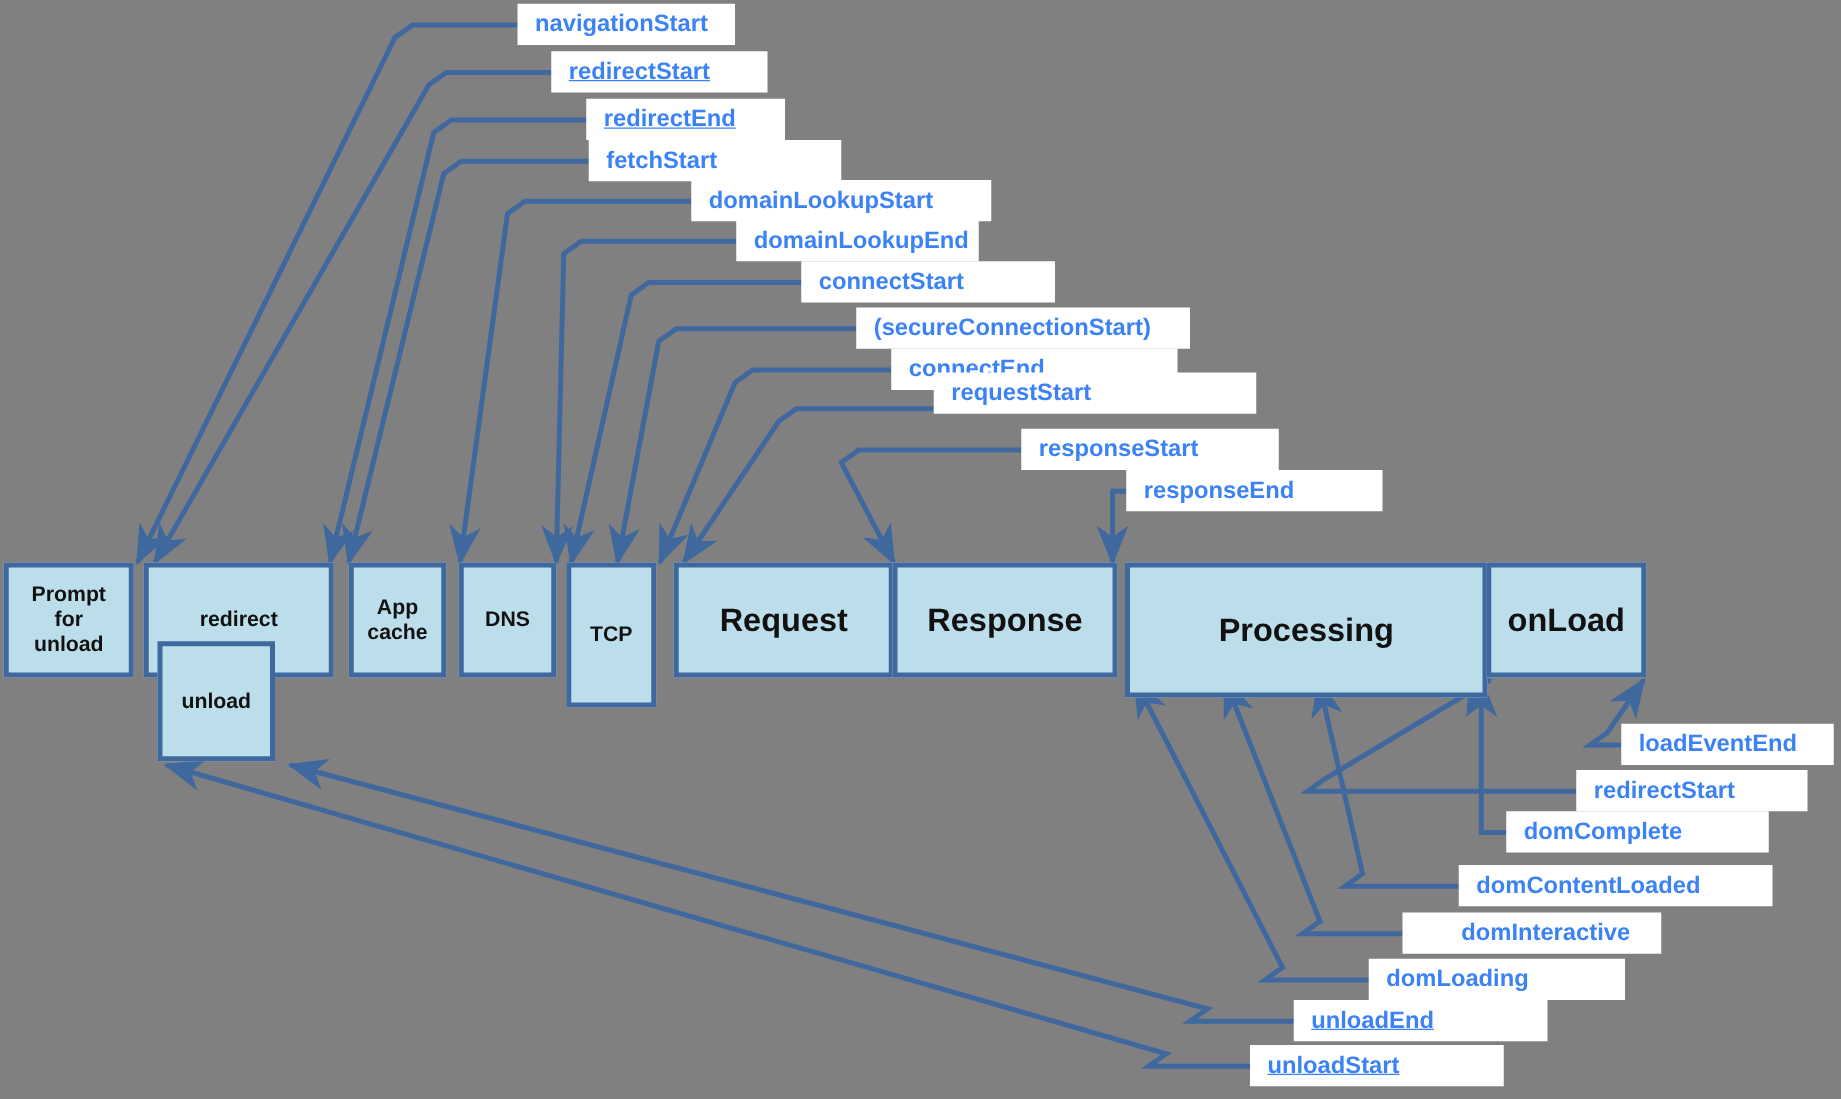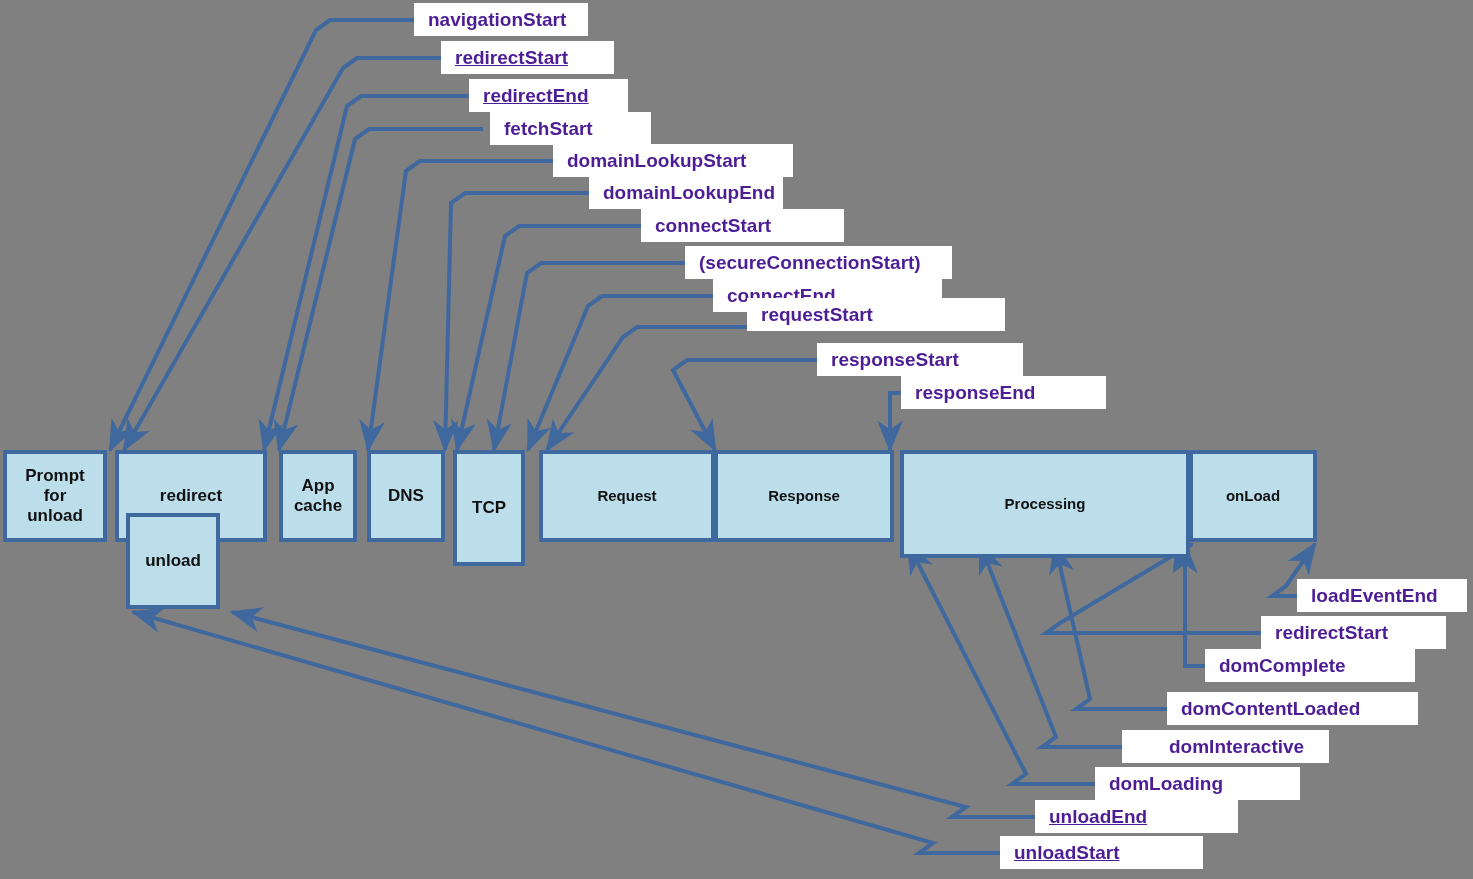--- a/index.html
+++ b/index.html
@@ -3,23 +3,23 @@
 <meta charset="utf-8">
 <style>
   html,body{margin:0;padding:0;background:#808080;}
   #stage{position:relative;width:1473px;height:879px;background:#808080;overflow:hidden;
          font-family:"Liberation Sans",sans-serif;}
   #wires{position:absolute;left:0;top:0;width:1473px;height:879px;}
   .phase{position:absolute;background:#bcdeea;border:4px solid #3f689e;box-sizing:border-box;
          display:flex;align-items:center;justify-content:center;text-align:center;
          font-weight:bold;color:#111;line-height:1.18;}
   .phase.small{font-size:17px;}
-  .phase.big{font-size:15px;}
+  .phase.big{font-size:26px;}
   .evt{position:absolute;background:#ffffff;display:flex;align-items:center;
-       box-sizing:border-box;padding-left:14px;font-weight:bold;color:#4c1d95;
+       box-sizing:border-box;padding-left:14px;font-weight:bold;color:#3b82f6;
        font-size:19px;white-space:nowrap;}
   .evt.u span{text-decoration:underline;}
 </style>
 </head>
 <body>
 
 <div id="stage">
   <svg id="wires" viewBox="0 0 1473 879" xmlns="http://www.w3.org/2000/svg">
     <defs>
       <marker id="ah" markerWidth="9" markerHeight="9" refX="7.4" refY="3.2" orient="auto" markerUnits="strokeWidth">
@@ -65,21 +65,21 @@
   <div id="event-layer">
       <div class="evt" style="left: 414px; top: 3px; width: 174px; height: 33px;">
         <span>navigationStart</span>
       </div>
       <div class="evt u" style="left: 441px; top: 41px; width: 173px; height: 33px;">
         <span>redirectStart</span>
       </div>
       <div class="evt u" style="left: 469px; top: 79px; width: 159px; height: 33px;">
         <span>redirectEnd</span>
       </div>
-      <div class="evt" style="left: 490px; top: 112px; width: 161px; height: 33px;">
+      <div class="evt" style="left: 471px; top: 112px; width: 202px; height: 33px;">
         <span>fetchStart</span>
       </div>
       <div class="evt" style="left: 553px; top: 144px; width: 240px; height: 33px;">
         <span>domainLookupStart</span>
       </div>
       <div class="evt" style="left: 589px; top: 176px; width: 194px; height: 33px;">
         <span>domainLookupEnd</span>
       </div>
       <div class="evt" style="left: 641px; top: 209px; width: 203px; height: 33px;">
         <span>connectStart</span>

